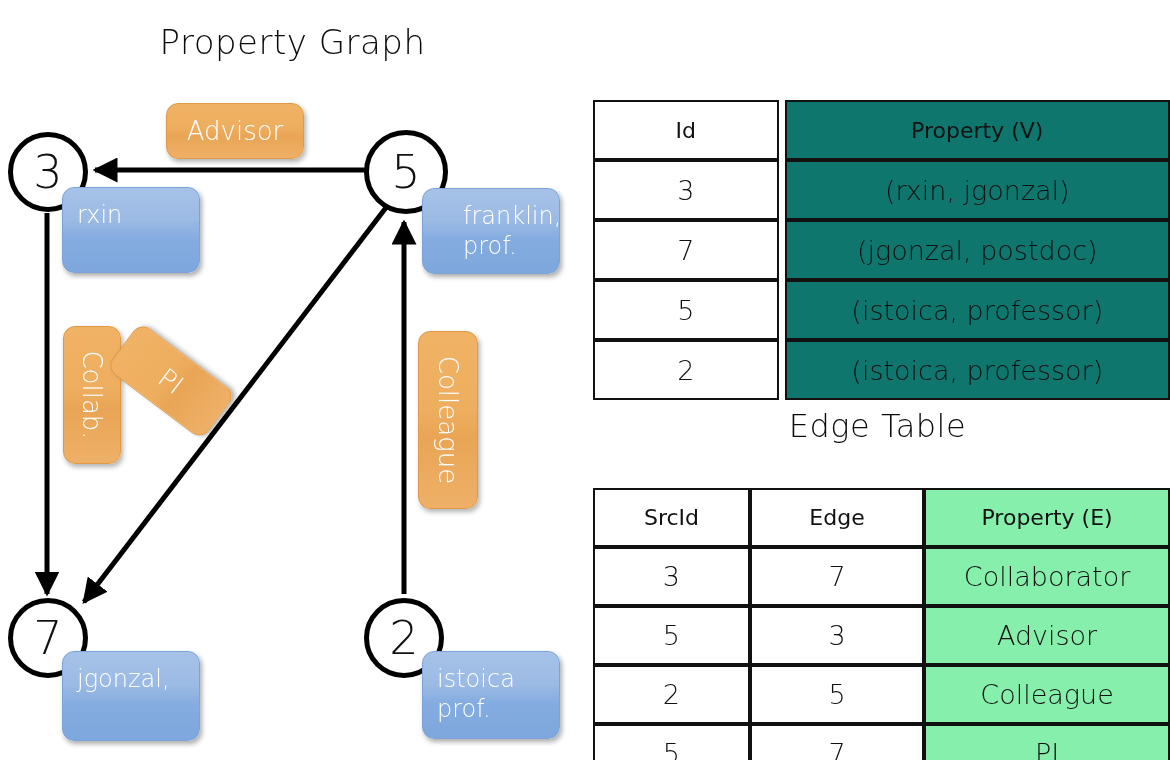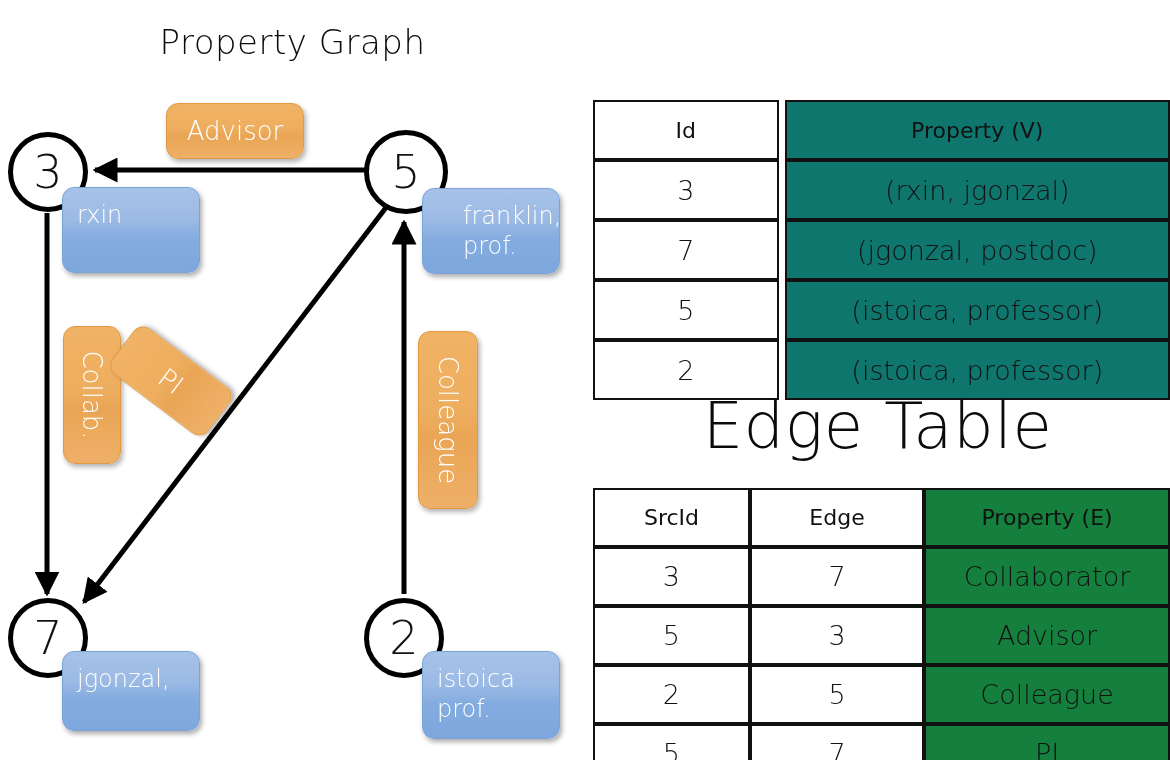--- a/index.html
+++ b/index.html
@@ -19,21 +19,21 @@
     width:100%;
     text-align:center;
     font-family:"DejaVu Sans", sans-serif;
     font-weight:300;
     color:#0b0b0b;
     letter-spacing:0.5px;
     white-space:nowrap;
   }
   #graph-title{top:14px;font-size:34px;line-height:56px;}
   #vertex-title{top:8px;font-size:48px;line-height:56px;}
-  #edge-title{top:398px;font-size:64px;line-height:56px;}
+  #edge-title{top:398px;font-size:32px;line-height:56px;}
 
   
   #graph-svg{position:absolute;left:0;top:0;width:585px;height:760px;}
 
   .node{
     position:absolute;
     border:5px solid #000;
     border-radius:50%;
     background:#fff;
     display:flex;align-items:center;justify-content:center;
@@ -103,21 +103,21 @@
 
   #vertex-table{left:8px;top:100px;}
   #edge-table{left:8px;top:488px;}
 
   .col-id{width:186px;height:56px;}
   .col-prop-v{width:388px;height:56px;background:#0f766e;margin-top:30px;}
   .spacer-col{width:6px;border:0 !important;background:#fff;}
 
   .col-src{width:157px;height:55px;}
   .col-dst{width:175px;height:55px;}
-  .col-prop-e{width:245px;height:55px;background:#15803d;}
+  .col-prop-e{width:245px;height:55px;background:#86efac;}
 </style>
 </head>
 <body>
 
 <div class="panel" id="graph-panel">
 
   <div class="title" id="graph-title">Property Graph</div>
 
   <svg id="graph-svg" viewBox="0 0 585 760" xmlns="http://www.w3.org/2000/svg">
     <defs>
@@ -166,21 +166,21 @@
 
   <div class="prop-box" style="left:62px;top:187px;width:138px;height:86px;">
     <div>rxin</div>
   </div>
 
   <div class="prop-box" style="left:422px;top:188px;width:138px;height:86px;padding-left:40px;">
     <div>franklin,</div>
     <div>prof.</div>
   </div>
 
-  <div class="prop-box" style="left:62px;top:651px;width:138px;height:80px;">
+  <div class="prop-box" style="left:62px;top:651px;width:138px;height:90px;">
     <div>jgonzal,</div>
   </div>
 
   <div class="prop-box" style="left:422px;top:651px;width:138px;height:88px;">
     <div>istoica</div>
     <div>prof.</div>
   </div>
 </div>
 
 <div class="panel" id="tables-panel">

